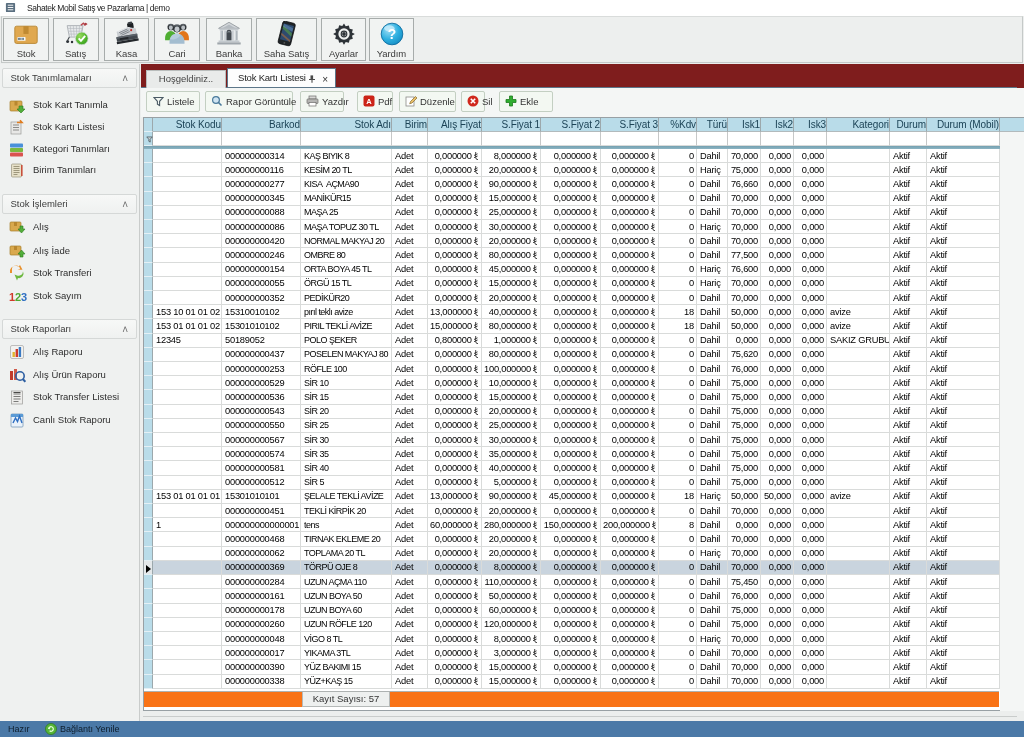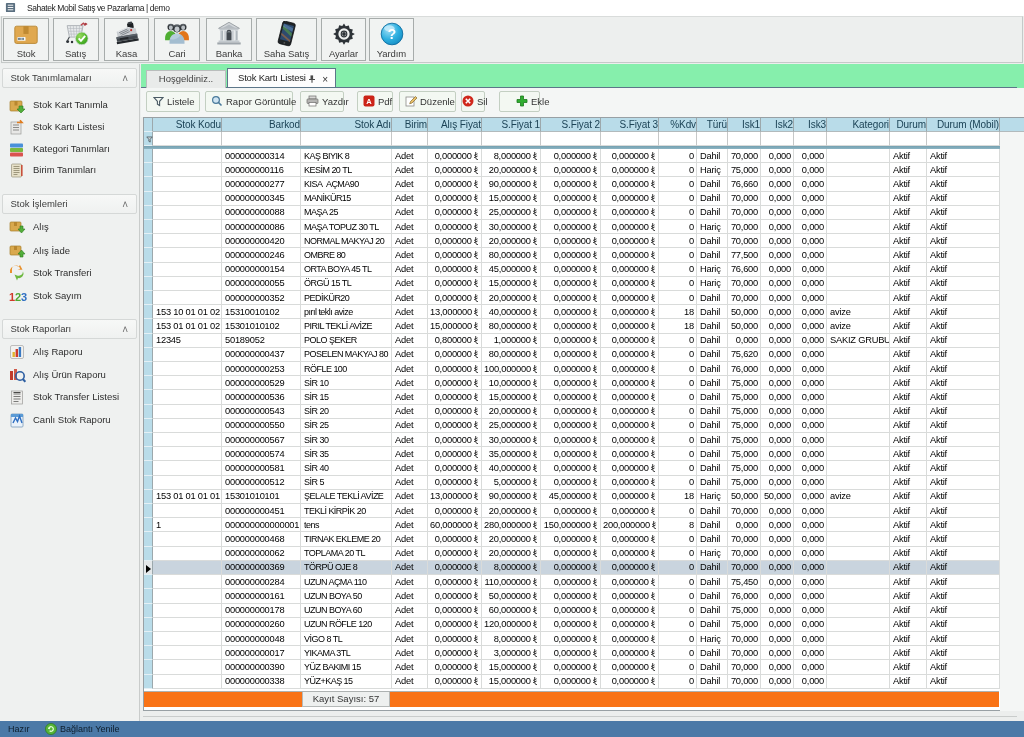--- a/index.html
+++ b/index.html
@@ -8,21 +8,21 @@
 #title span{position:absolute;left:27px;top:3px}
 #tbar{left:1px;top:16px;width:1022px;height:47px;background:#edefee;border:1px solid #c5c9c8;border-top:1px solid #d9dcdb}
 .tb{position:absolute;top:1px;height:43px;background:#f1f3f2;border:1px solid #a7acab;text-align:center;font-size:9.5px;letter-spacing:-0.1px;color:#3c3c3c}
 .tb svg{display:block;margin:2px auto 0}.tb .lb{position:absolute;bottom:1px;left:0;right:0}
 #side{left:0;top:64px;width:140px;height:657px;background:#eff1f0;border-right:1px solid #c9cccb}
 .shead{position:absolute;left:2px;width:135px;height:20px;background:linear-gradient(180deg,#f7f8f7,#eff1f0);border:1px solid #d5d8d7;border-radius:2px;font-size:9.5px;color:#3b3b3b;line-height:18px;padding-left:7.5px}
 .shead .ch{position:absolute;right:8px;top:1px;color:#6a6a6a;font-size:10px}
 .sitem{position:absolute;left:0;width:140px;height:20px;font-size:9.5px;color:#2e2e2e;line-height:20px}
 .sitem svg{position:absolute;left:9px;top:2px}
 .sitem em{font-style:normal;position:absolute;left:33px;top:0}
-#tabs{left:141px;top:64px;width:883px;height:24px;background:#86efac}
+#tabs{left:141px;top:64px;width:883px;height:24px;background:#7f1d1d}
 .tabline{position:absolute;left:0;top:23px;width:876px;height:1px;background:#5c7689}
 .tab0{position:absolute;left:5px;top:6px;width:80px;height:18px;background:#e9ebea;border:1px solid #b9bdbc;border-bottom:none;font-size:9.5px;color:#444;text-align:center;line-height:16px}
 .tab1{position:absolute;left:86px;top:4px;width:109px;height:20px;background:#fdfdfd;border:1px solid #5c7689;font-size:9.5px;letter-spacing:-0.2px;color:#222;line-height:18px;padding-left:10px}
 .pin{position:absolute;right:19px;top:6px;width:8px;height:8px}
 .tx{position:absolute;right:7px;top:2px;font-size:10px;color:#333}
 #bbar{left:141px;top:88px;width:883px;height:29px;background:#f4f6f5}
 .bb{position:absolute;top:3px;height:21px;background:#f3f8f2;border:1px solid #c3cfc2;border-radius:2px;font-size:9.5px;color:#333;line-height:19px;white-space:nowrap}
 .bb b{font-weight:400}
 .bb svg{vertical-align:-2px;margin-right:3px}
 #gridwrap{left:143px;top:117px;width:858px;height:594px;background:#fff;border:1px solid #98a0a4;border-right-color:#b4b9bc}
@@ -313,25 +313,25 @@
         <rect x="3" y="7.5" width="7" height="3.5" fill="#fff" stroke="#6d6d6b" stroke-width="0.7"></rect>
       </svg>Yazdır</div>
 <div class="bb" style="left:216px;width:36px;padding-left:5px"><svg width="12" height="12" viewBox="0 0 12 12">
         <rect x="0.5" y="0.5" width="11" height="11" rx="2" fill="#cc2418"></rect>
         <text x="6" y="8.8" font-size="7.5" font-weight="bold" text-anchor="middle" fill="#fff" font-family="Liberation Sans">A</text>
       </svg>Pdf</div>
 <div class="bb" style="left:258px;width:57px;padding-left:5px"><svg width="12" height="12" viewBox="0 0 12 12">
         <rect x="1" y="2" width="8" height="9" fill="#fff" stroke="#8a8a88" stroke-width="0.8"></rect>
         <path d="M10.5 1.5L5.5 6.5l-.8 2.3 2.3-.8 5-5z" fill="#e8c06a" stroke="#8a6a2a" stroke-width="0.7"></path>
       </svg>Düzenle</div>
-<div class="bb" style="left:320px;width:24px;"><svg width="12" height="12" viewBox="0 0 12 12">
+<div class="bb" style="left:320px;width:24px;padding-left:5px"><svg width="12" height="12" viewBox="0 0 12 12">
         <circle cx="6" cy="6" r="5.5" fill="#d0281c"></circle>
         <path d="M3.8 3.8l4.4 4.4M8.2 3.8L3.8 8.2" stroke="#fff" stroke-width="1.6"></path>
       </svg>Sil</div>
-<div class="bb" style="left:358px;width:41px;padding-left:16px"><svg width="12" height="12" viewBox="0 0 12 12">
+<div class="bb" style="left:358px;width:54px;padding-left:5px"><svg width="12" height="12" viewBox="0 0 12 12">
         <path d="M4.5 1h3v3.5H11v3H7.5V11h-3V7.5H1v-3h3.5z" fill="#2fae2f" stroke="#1d7a1d" stroke-width="0.8"></path>
       </svg>Ekle</div>
 </div>
 
 <div class="abs" id="gridwrap">
 <table>
 <colgroup>
         <col class="c0">
         <col class="c1">
         <col class="c2">

